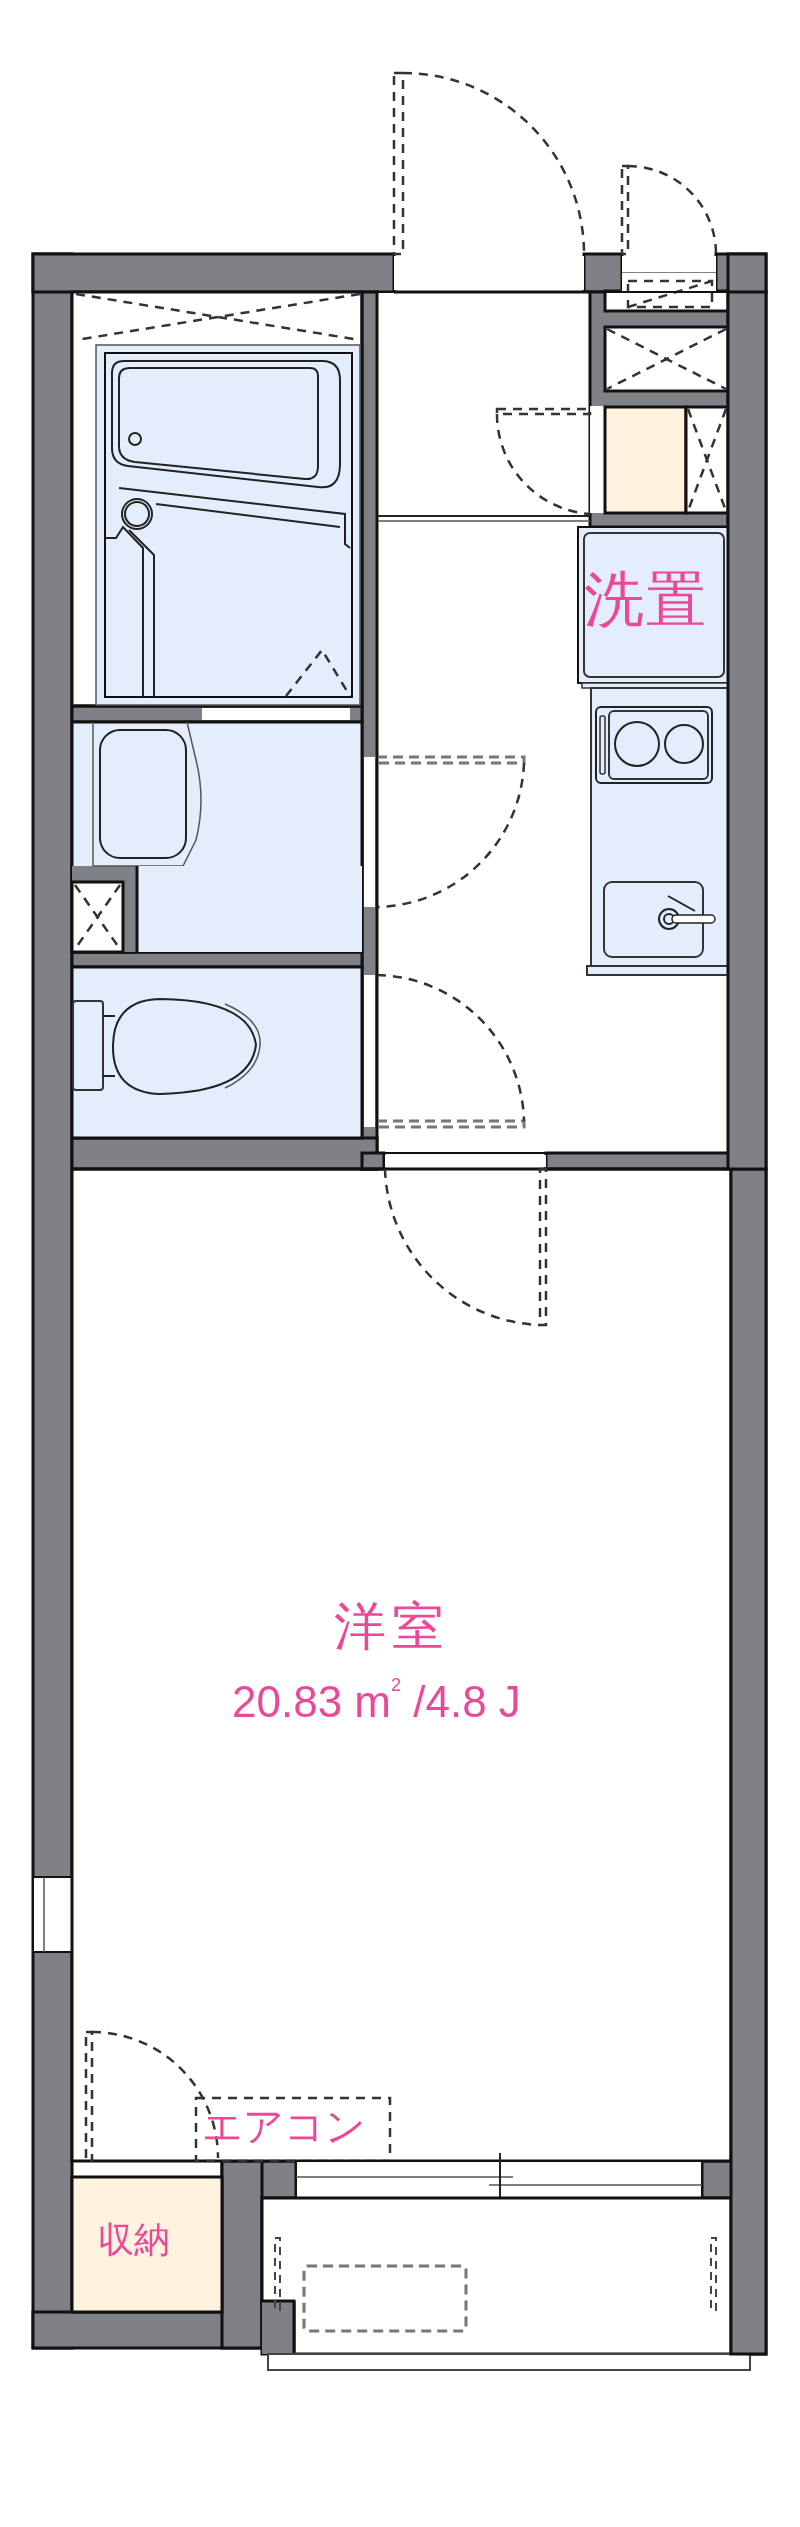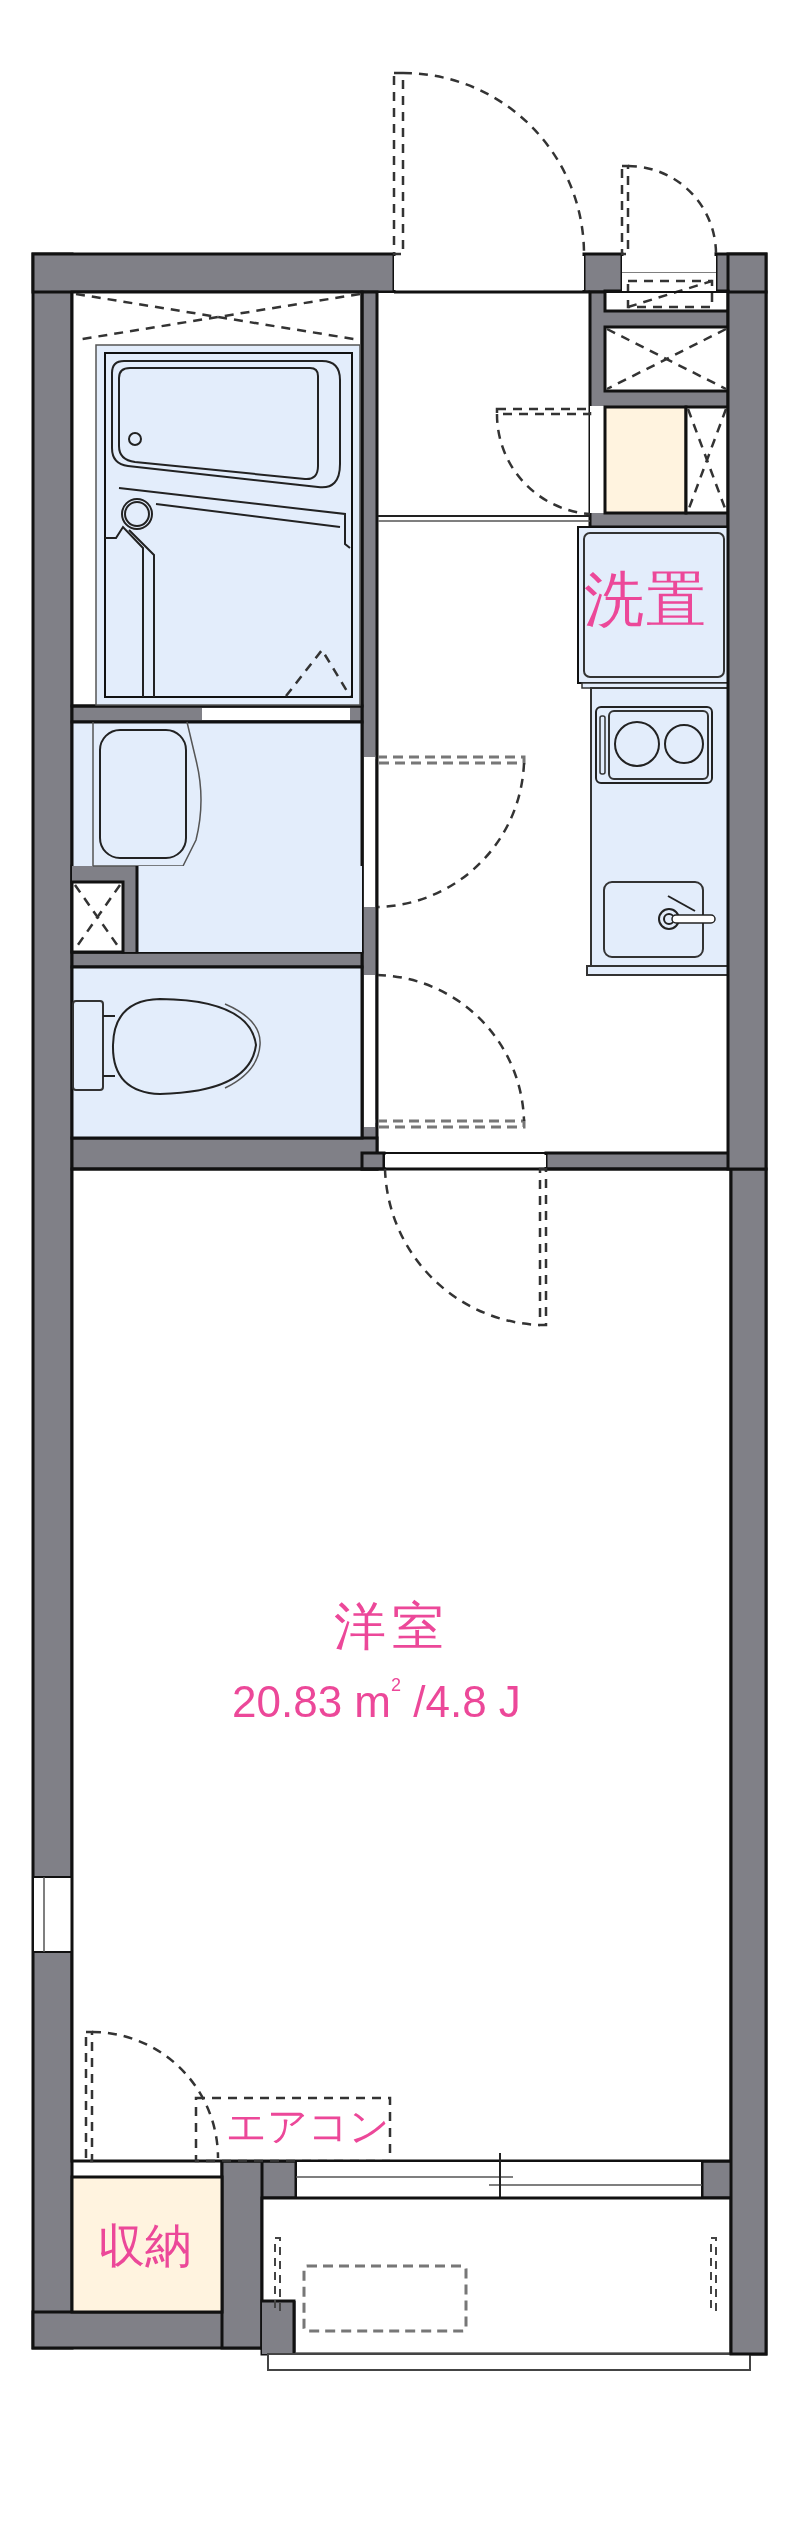--- a/index.html
+++ b/index.html
@@ -4,22 +4,22 @@
 <style>
   html, body { margin: 0; padding: 0; background: #ffffff; }
   body { width: 800px; height: 2527px; position: relative; overflow: hidden;
          font-family: "DejaVu Sans", "Liberation Sans", sans-serif; }
   #plan { position: absolute; left: 0; top: 0; width: 800px; height: 2527px; }
   .label { position: absolute; color: #ec4899; white-space: nowrap; line-height: 1; text-align: right; }
   .lbl-washer { left: 584px; top: 569px; font-size: 60px; letter-spacing: 2px; }
   .lbl-room { left: 334px; top: 1572px; font-size: 52px; letter-spacing: 6px; margin-top: 28px; }
   .lbl-area { left: 232px; top: 1680px; font-size: 44px; font-family: "Liberation Sans", sans-serif; }
   .lbl-area sup { font-size: 18px; vertical-align: top; position: relative; top: -4px; }
-  .lbl-ac { left: 202px; top: 2106px; font-size: 40px; margin-left: 24px; }
-  .lbl-closet { left: 98px; top: 2222px; font-size: 47px; }
+  .lbl-ac { left: 202px; top: 2106px; font-size: 40px; }
+  .lbl-closet { left: 98px; top: 2222px; font-size: 36px; }
 </style>
 </head>
 <body>
 
 <svg id="plan" viewBox="0 0 800 2527" xmlns="http://www.w3.org/2000/svg">
   <defs>
     <style>
       .wall { fill: #808087; stroke: #111; stroke-width: 3; }
       .ln { fill: none; stroke: #111; stroke-width: 3; }
       .ln2 { fill: none; stroke: #222; stroke-width: 2; }

